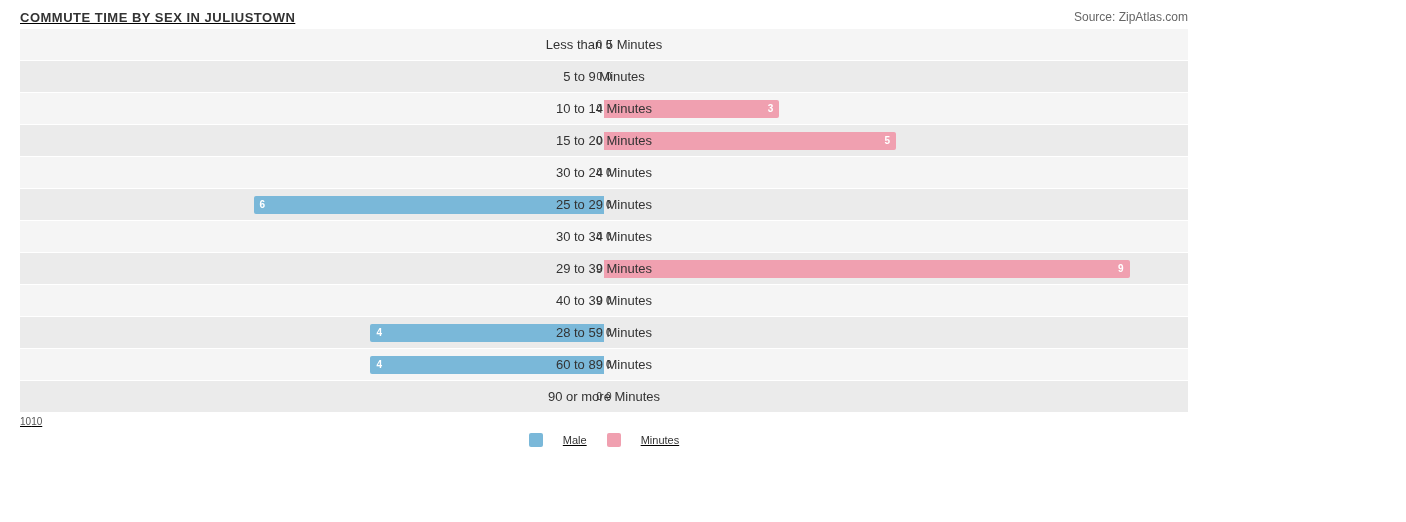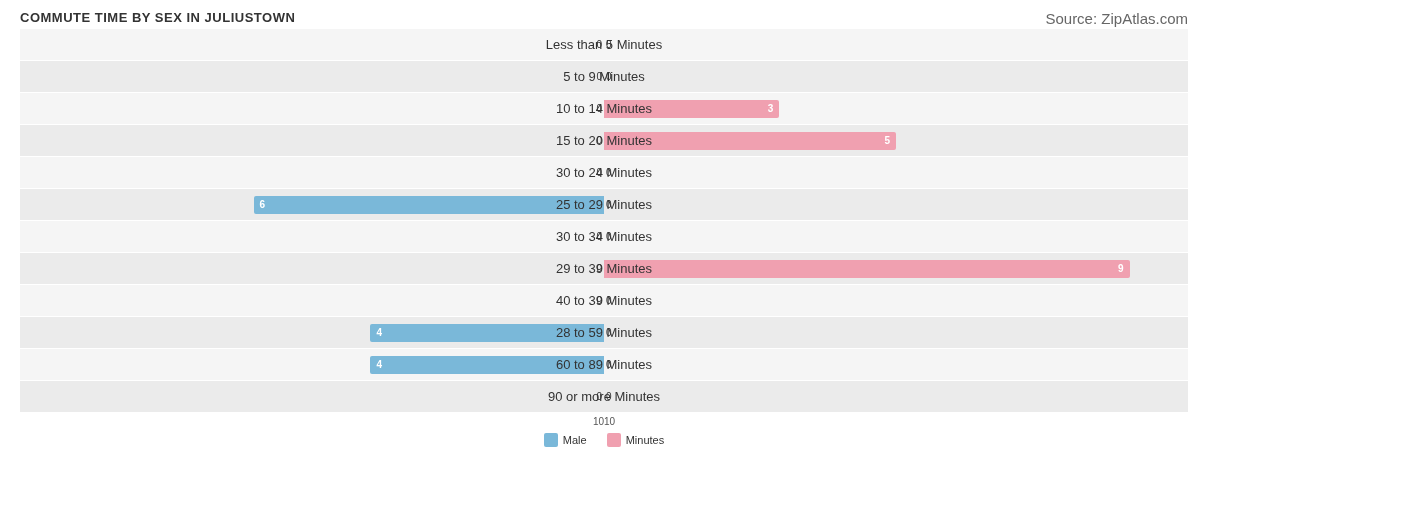--- a/index.html
+++ b/index.html
@@ -8,34 +8,35 @@
       background: #fff;
       width: 1406px;
       height: 522px;
       overflow: hidden;
     }
     .chart-container {
       width: 1208px;
       height: 522px;
       padding: 10px 20px 40px 20px;
       position: relative;
+      text-decoration: underline;
     }
     .chart-title {
       font-size: 13px;
       font-weight: bold;
       text-transform: uppercase;
       color: #333;
       letter-spacing: 0.5px;
       margin-bottom: 4px;
     }
     .source-label {
       position: absolute;
       top: 10px;
       right: 20px;
-      font-size: 15px;
+      font-size: 12px;
       color: #666;
     }
     .chart-area {
       width: 100%;
       position: relative;
     }
     .row {
       display: flex;
       align-items: center;
       height: 31px;
@@ -108,39 +109,39 @@
     }
     .value-inside {
       font-size: 10px;
       color: #fff;
       font-weight: bold;
       padding: 0 4px;
       white-space: nowrap;
     }
     .axis-row {
       display: flex;
-      justify-content: center;
+      justify-content: flex-start;
       margin-top: 4px;
       font-size: 10px;
       color: #555;
       padding: 0 0px;
     }
     .legend {
       display: flex;
       justify-content: center;
       align-items: center;
       gap: 20px;
       margin-top: 6px;
       font-size: 11px;
       color: #333;
     }
     .legend-item {
       display: flex;
       align-items: center;
-      gap: 5px;
+      gap: 20px;
     }
     .legend-box {
       width: 14px;
       height: 14px;
       border-radius: 2px;
     }
   </style>
 </head>
 <body>
 

